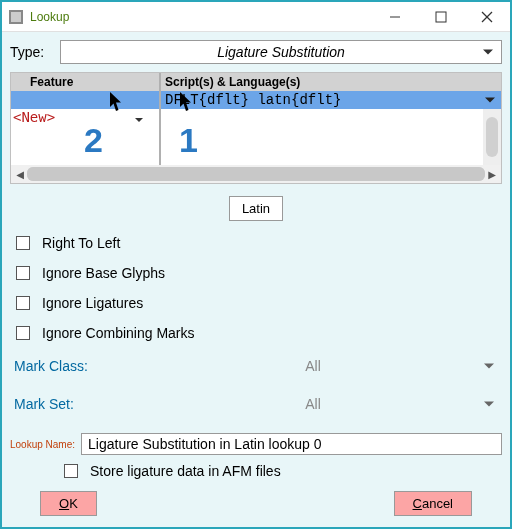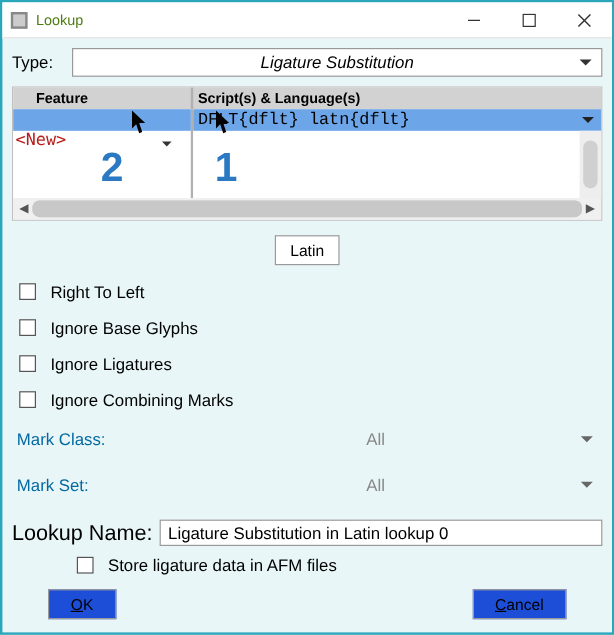--- a/index.html
+++ b/index.html
@@ -94,37 +94,37 @@
   .harrow { width: 14px; color: #555; font-size: 10px; text-align: center; }
   .htrack { flex: 1; height: 14px; background: #d8d8d8; border-radius: 6px; }
   .htrack::before {
      content:""; display:block; width:100%; height:100%; background:#c8c8c8; border-radius:6px;
   }
   .center-row { display: flex; justify-content: center; margin: 6px 0 10px 0; }
   .btn {
     background: #fff; border: 1px solid #999; padding: 4px 12px;
     font-size: 13px;
   }
-  .btn-ghost { border:1px solid #999; background:#1d4ed8; padding:4px 18px; font-size:13px; }
+  .btn-ghost { border:1px solid #999; background:#fca5a5; padding:4px 18px; font-size:13px; }
   .check-row { display: flex; align-items: center; margin: 4px 0 10px 6px; }
   .check-row .cbox {
     width: 14px; height: 14px; border: 1px solid #555; background: #fff;
     margin-right: 12px;
   }
   .check-row span { font-size: 14px; }
   .grayrow { display: flex; align-items: center; margin: 4px 0 12px 0; }
   .grayrow .glabel { width: 110px; color: #0369a1; font-size: 14px; margin-left:4px; }
   .grayselect {
     flex: 1; height: 22px; color: #888;
     display:flex; align-items:center; justify-content:center; position:relative;
     font-size:14px;
   }
   .grayselect .select-caret { border-top-color:#666; }
   .lname-row { display:flex; align-items:center; margin:6px 0 8px 0; }
-  .lname-row .lbl { font-size:18px; margin-right:6px; white-space:nowrap; color:#000000;}
+  .lname-row .lbl { font-size:10px; margin-right:6px; white-space:nowrap; color:#c2410c;}
   .lname-input {
     flex:1; height:22px; background:#fff; border:1px solid #999;
     padding:0 6px; font-size:14px; display:flex; align-items:center;
   }
   .bottom-row { display:flex; align-items:center; justify-content:space-between; padding:6px 30px 4px 30px; }
   .cursor {
     position: absolute; width: 16px; height: 22px; pointer-events: none;
   }
   .annot {
     position:absolute; font-size: 34px; font-weight:bold; color:#2b79c2;

